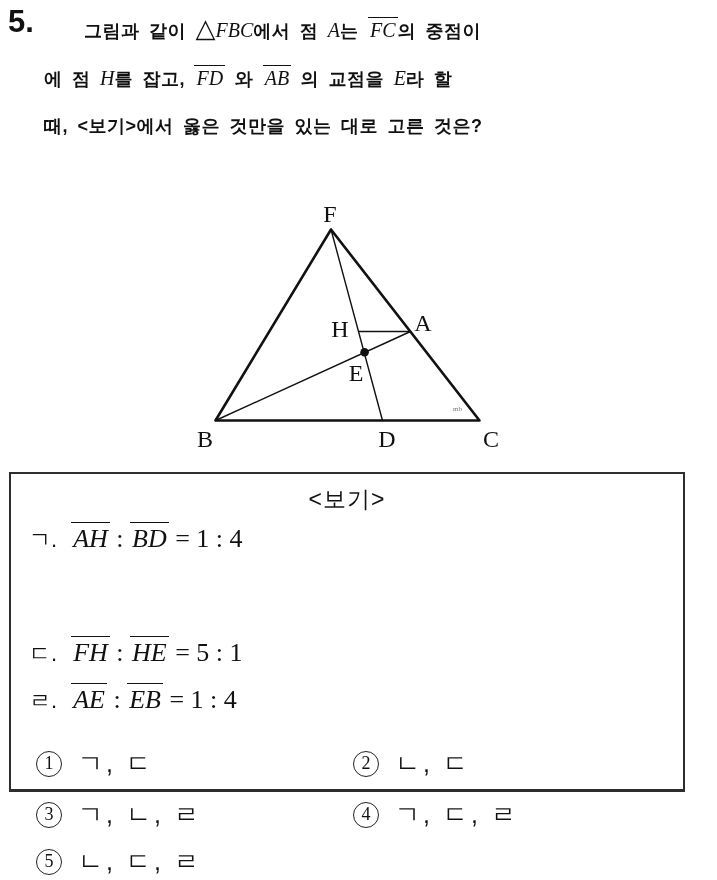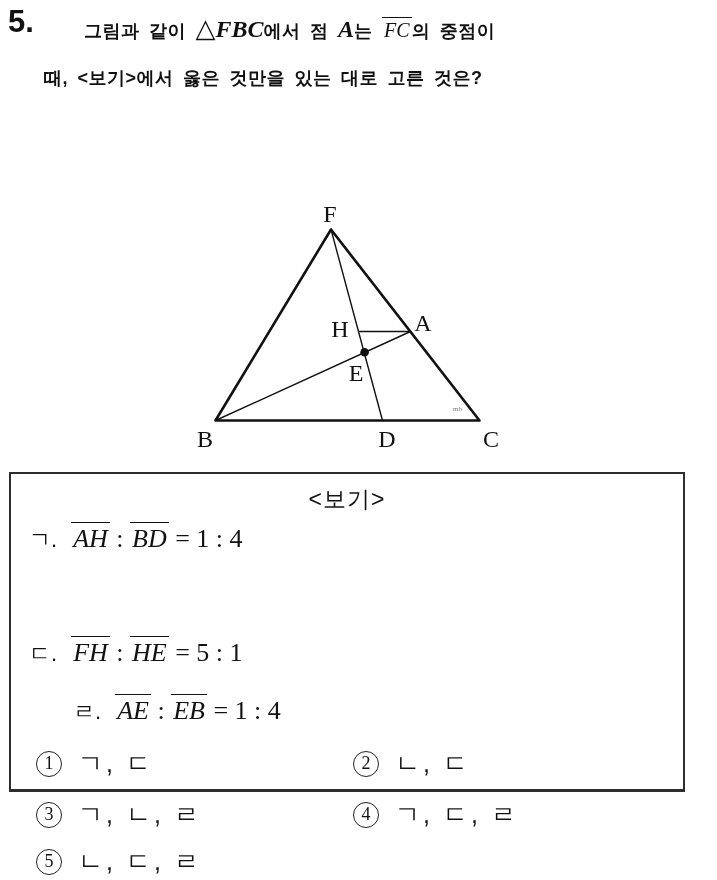--- a/index.html
+++ b/index.html
@@ -9,21 +9,21 @@
   }
   
   .qnum {
     position:absolute; left:8px; top:4px;
     font-size:31px; font-weight:700; font-family:"Liberation Sans", sans-serif;
   }
   .qtext { position:absolute; left:44px; top:6px; width:666px; }
   .qline { line-height:46px; white-space:nowrap; }
   .qline.first { padding-left:40px; }
   .seg-k  { font-family:"Liberation Sans", sans-serif; font-weight:700; font-size:18px; letter-spacing:0.5px; word-spacing:4px; }
-  .seg-m  { font-family:"Liberation Serif", serif; font-style:italic; font-size:24px;font-weight:bold; }
+  .seg-m  { font-family:"Liberation Serif", serif; font-style:italic; font-size:20px; }
   .seg-mp { font-family:"Liberation Serif", serif; font-size:26px; }
   .seg-mo {
     display:inline-block; font-family:"Liberation Serif", serif; font-style:italic;
     font-size:20px; line-height:1.12; border-top:1.8px solid #111; padding:1px 2px 0 2px;
     vertical-align:baseline;
   }
   
   .diagram { position:absolute; left:150px; top:192px; }
   .dlabel { font-family:"Liberation Serif", serif; font-size:24px; fill:#111; }
   .dartifact { font-family:"Liberation Serif", serif; font-size:7px; fill:#777; }
@@ -34,21 +34,21 @@
   }
   .boki-title {
     position:absolute; left:0; right:0; top:10px; text-align:center;
     font-size:23px; letter-spacing:1px; font-family:"Liberation Sans", sans-serif;
   }
   .boki-item { position:absolute; left:18px; white-space:nowrap; }
   .boki-label {
     font-family:"Liberation Sans", sans-serif; font-size:22px; margin-right:14px;
   }
   .boki-item .seg-m, .boki-item .seg-mp, .boki-item .seg-mo { font-size:26px; }
-  .bi-0 { top:48px; } .bi-1 { top:106px; } .bi-2 { top:162px; } .bi-3 { top:220px;margin-left:44px; }
+  .bi-0 { top:48px; } .bi-1 { top:106px; } .bi-2 { top:162px; } .bi-3 { top:209px; }
   
   .choice { position:absolute; display:flex; align-items:center; white-space:nowrap; }
   .cnum {
     display:inline-flex; width:26px; height:26px; border:1.7px solid #222;
     border-radius:50%; align-items:center; justify-content:center;
     font-family:"Liberation Serif", serif; font-size:18px; box-sizing:border-box;
   }
   .ctext { margin-left:16px; font-size:25px; letter-spacing:3px; font-family:"Liberation Sans", sans-serif; }
   .ch-0 { left:36px;  top:747px; }
   .ch-1 { left:353px; top:747px; }
@@ -58,20 +58,21 @@
 </style>
 </head>
 <body>
 
 <div class="page">
 
   <div class="qnum">5.</div>
 
   <div class="qtext">
     <div class="qline first"><span class="seg-k">그림과 같이 </span><span class="seg-mp">△</span><span class="seg-m">FBC</span><span class="seg-k">에서 점 </span><span class="seg-m">A</span><span class="seg-k">는 </span><span class="seg-mo">FC</span><span class="seg-k">의 중점이</span></div>
+    <div class="qline"><span class="seg-k">에 점 </span><span class="seg-m">H</span><span class="seg-k">를 잡고, </span><span class="seg-mo">FD</span><span class="seg-k"> 와 </span><span class="seg-mo">AB</span><span class="seg-k"> 의 교점을 </span><span class="seg-m">E</span><span class="seg-k">라 할</span></div>
     <div class="qline"><span class="seg-k">때, &lt;보기&gt;에서 옳은 것만을 있는 대로 고른 것은?</span></div>
   </div>
 
   <svg class="diagram" width="380" height="262" viewBox="150 192 380 262">
     <g stroke="#111" fill="none" stroke-linejoin="round" stroke-linecap="round">
       <path d="M331 229.5 L215.5 420.5 L479.5 420.5 Z" stroke-width="2.6"></path>
       <line x1="331" y1="229.5" x2="382.5" y2="420.5" stroke-width="1.4"></line>
       <line x1="215.5" y1="420.5" x2="410.5" y2="331.5" stroke-width="1.4"></line>
       <line x1="359" y1="331.5" x2="410.5" y2="331.5" stroke-width="1.4"></line>
     </g>

